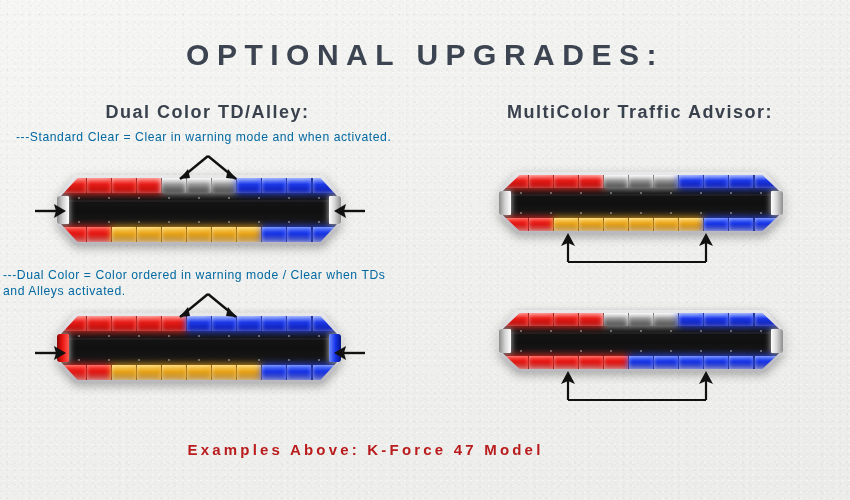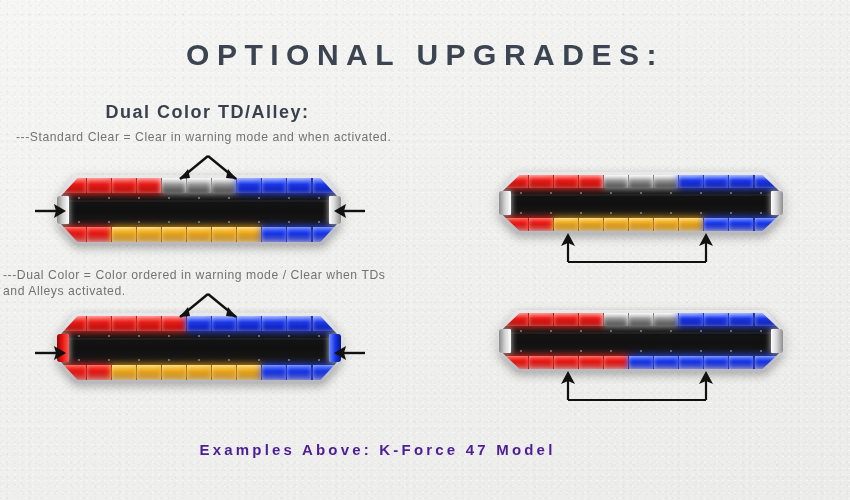--- a/index.html
+++ b/index.html
@@ -49,36 +49,36 @@
   }
   #head-left  { left: 30px;  top: 102px; width: 355px; }
   #head-right { left: 450px; top: 102px; width: 380px; }
 
   
   .caption {
     position: absolute;
     font-size: 12.2px;
     line-height: 16px;
     letter-spacing: 0.55px;
-    color: #737373;
+    color: #0369a1;
   }
   #cap-l1 { left: 16px;  top: 129px; width: 400px; }
   #cap-l2 { left: 3px;  top: 267px; width: 404px; }
   #cap-r1 { left: 430px; top: 129px; width: 408px; }
   #cap-r2 { left: 430px; top: 267px; width: 412px; }
 
   
   .footer {
     position: absolute;
-    left: 12px; bottom: 42px; width: 731px;
+    left: 0; bottom: 42px; width: 731px;
     text-align: center;
     font-size: 15px;
     font-weight: bold;
     letter-spacing: 3.2px;
-    color: #4c1d95;
+    color: #b91c1c;
   }
 
   
   .bar-wrap { position: absolute; }
   .lightbar {
     position: relative;
     width: 100%; height: 100%;
     filter: drop-shadow(0 3px 5px rgba(0,0,0,0.30));
   }
 
@@ -193,20 +193,21 @@
   #ann-ta-2    { left: 556px; top: 370px; width: 162px; height: 32px; }
 </style>
 </head>
 <body>
 
 <div class="page">
 
   <div class="title">OPTIONAL UPGRADES:</div>
 
   <div class="col-head" id="head-left">Dual Color TD/Alley:</div>
+  <div class="col-head" id="head-right">MultiColor Traffic Advisor:</div>
 
   <div class="caption" id="cap-l1">---Standard Clear = Clear in warning mode and when activated.</div>
   <div class="caption" id="cap-l2">---Dual Color = Color ordered in warning mode / Clear when TDs and Alleys activated.</div>
 
   <div class="bar-wrap" id="bar-1">
     <div class="lightbar">
         <div class="chassis"></div>
         <div class="chassis-inner">
           <div class="lens"></div>
           <div class="row row-top">

